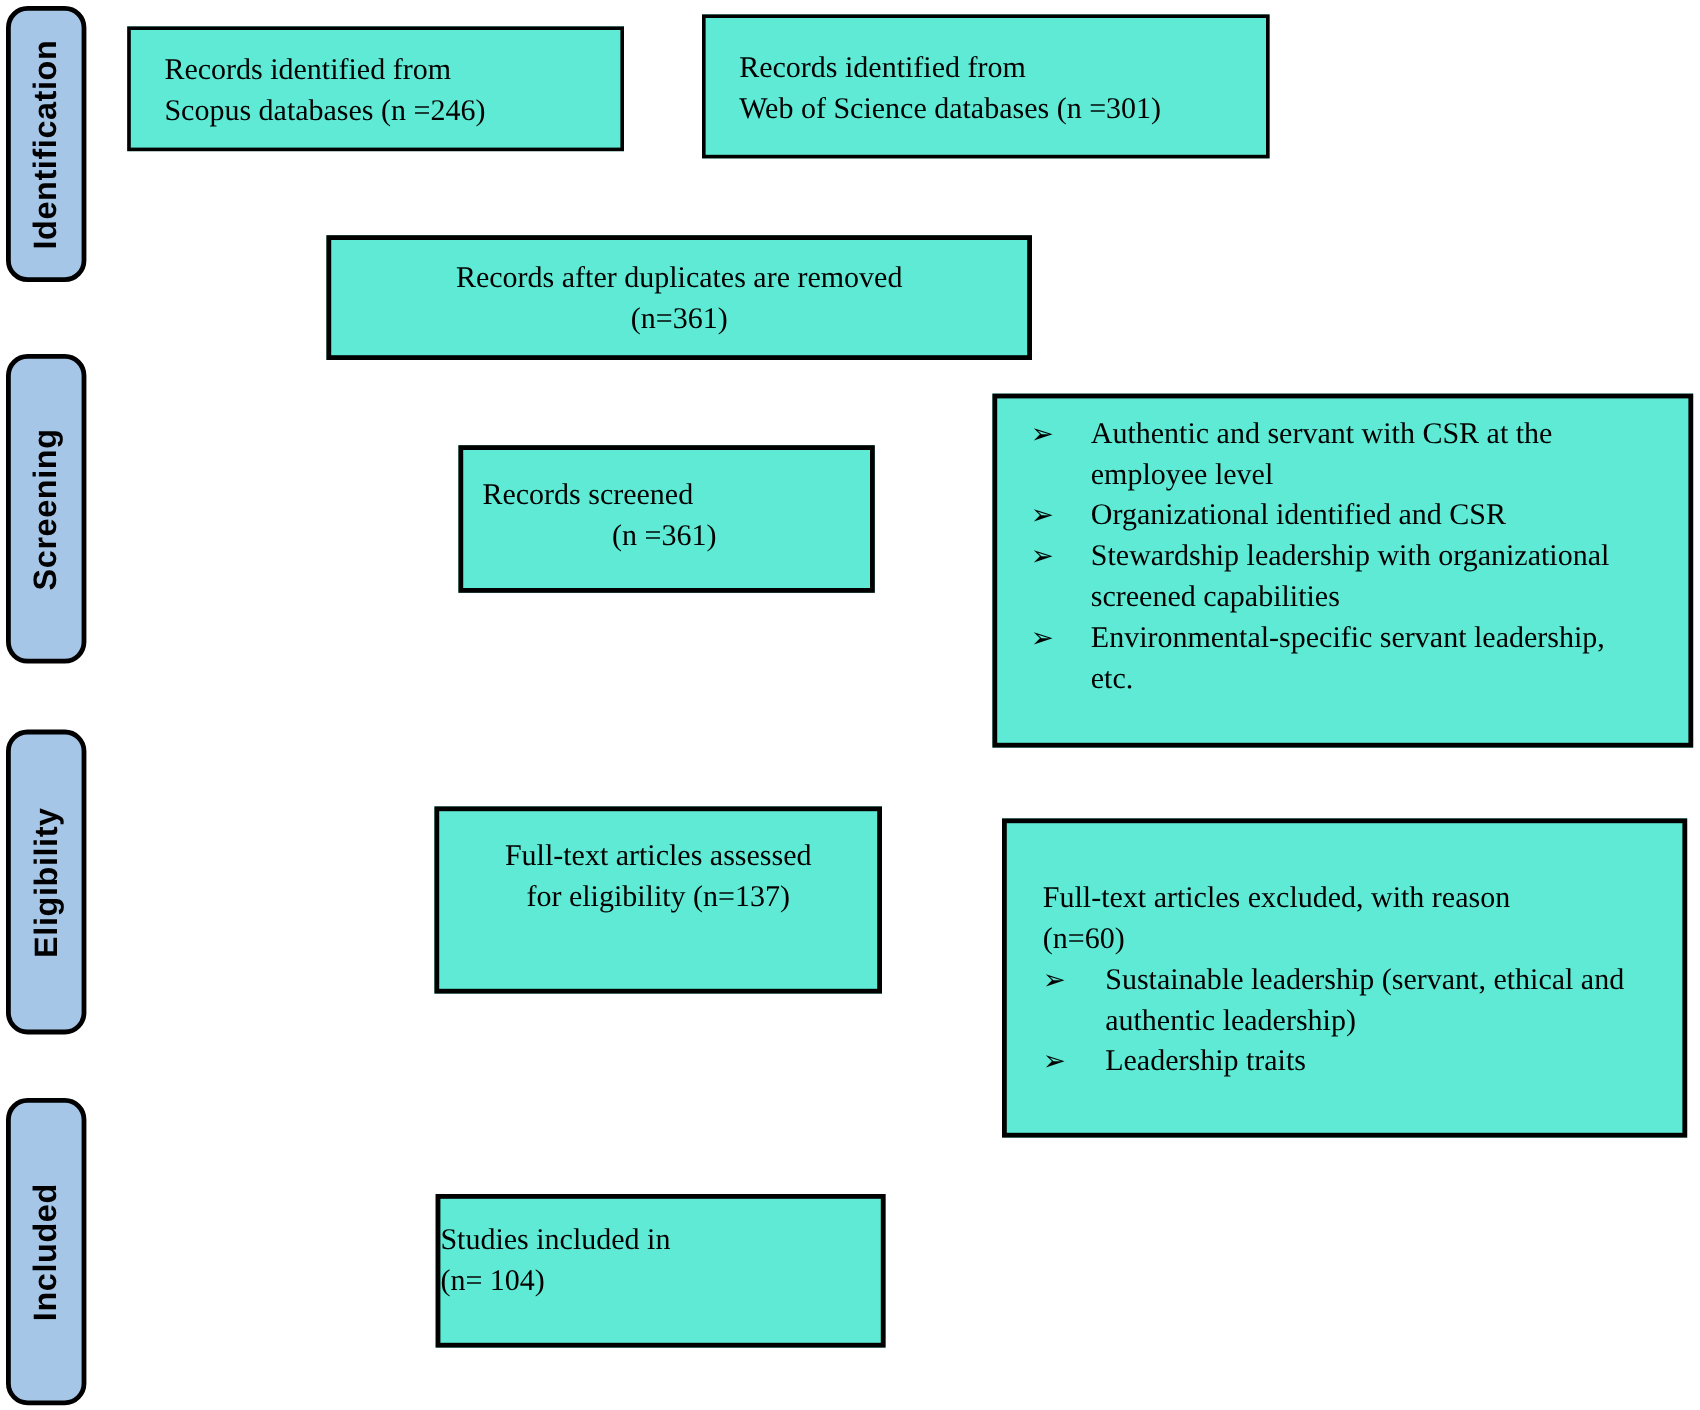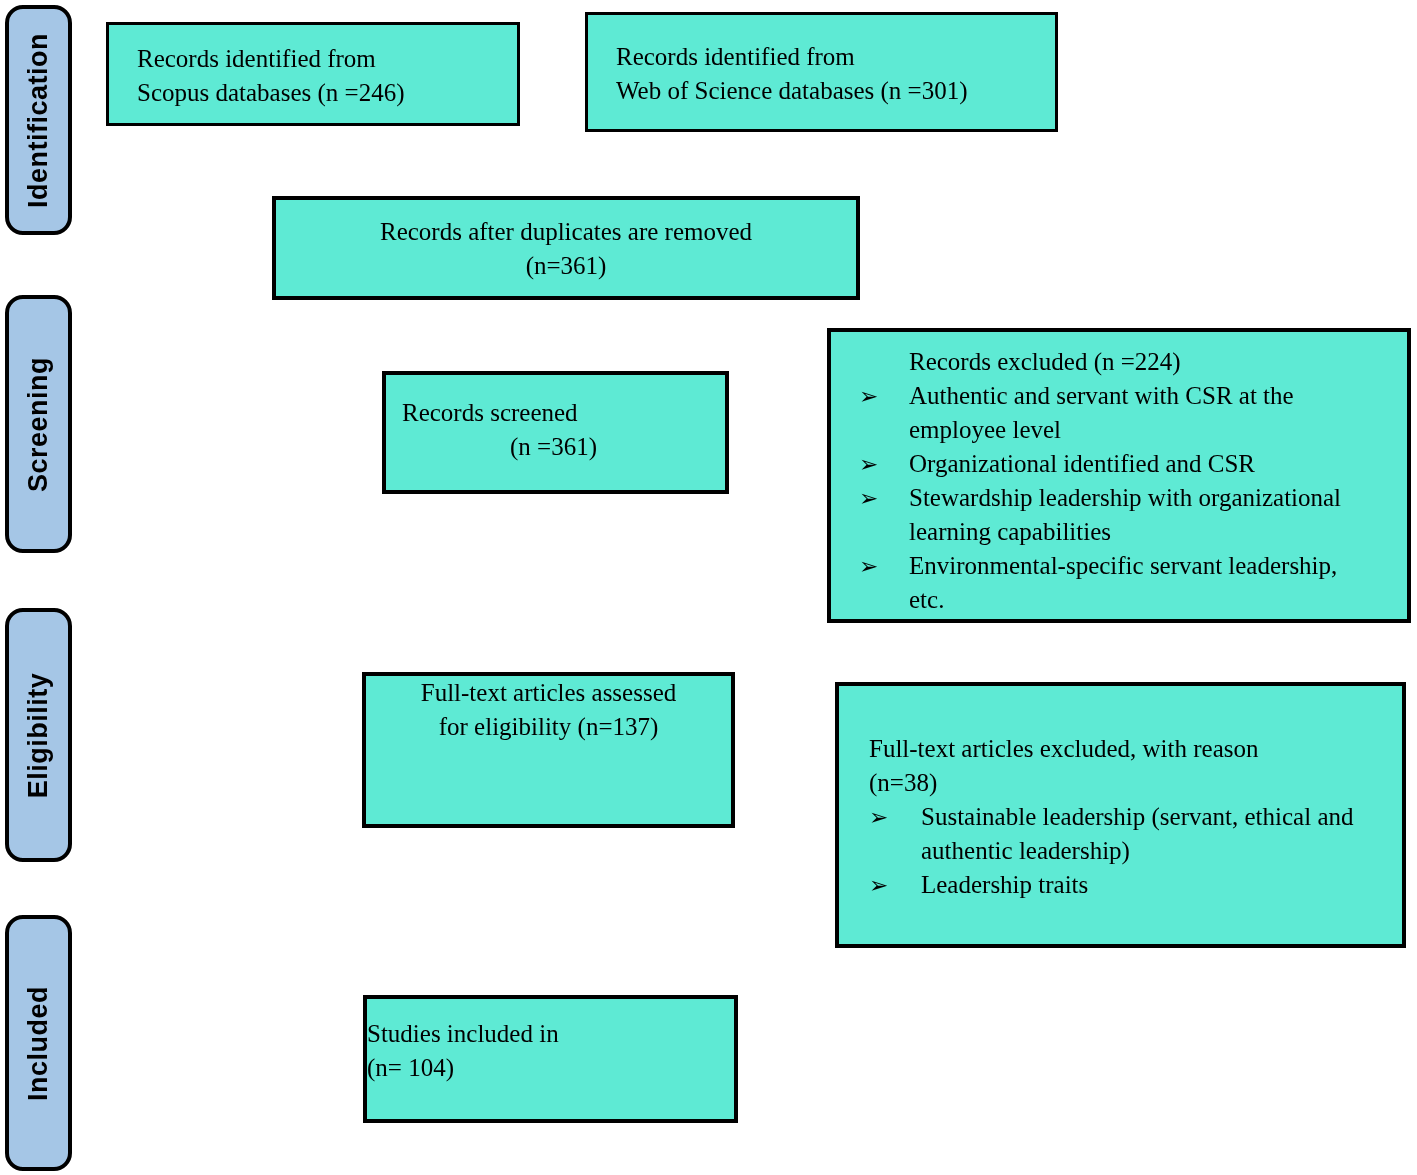--- a/index.html
+++ b/index.html
@@ -54,21 +54,21 @@
   }
   .fbox.thick { border-width: 4px; }
 
   #box-scopus            { left: 106px; top: 22px;  width: 414px; height: 104px; padding: 17px 10px 0 28px; }
   #box-wos               { left: 585px; top: 12px;  width: 473px; height: 120px; padding: 25px 10px 0 28px; }
   #box-duplicates        { left: 272px; top: 196px; width: 588px; height: 104px; padding-top: 15px; text-align: center; }
   #box-screened          { left: 382px; top: 371px; width: 347px; height: 123px; padding-top: 21px; }
   #box-screened .l1      { padding-left: 16px; }
   #box-screened .l2      { padding-left: 124px; }
   #box-records-excluded  { left: 827px; top: 328px; width: 584px; height: 295px; padding-top: 13px; }
-  #box-fulltext-assessed { left: 362px; top: 672px; width: 373px; height: 156px; text-align: center; }
+  #box-fulltext-assessed { left: 362px; top: 672px; width: 373px; height: 156px; padding-top: 21px; text-align: center; }
   #box-fulltext-excluded { left: 835px; top: 682px; width: 571px; height: 266px; padding-top: 46px; }
   #box-studies-included  { left: 363px; top: 995px; width: 375px; height: 128px; padding-top: 18px; text-align: left; }
 
   
   .ex-title {
     padding-left: 78px;
     padding-right: 20px;
   }
   .ex-title-centered {
     text-align: left;
@@ -121,47 +121,46 @@
     <div>Records after duplicates are removed</div>
     <div>(n=361)</div>
   </div>
 
   <div class="fbox thick" id="box-screened">
     <div class="l1">Records screened</div>
     <div class="l2">(n =361)</div>
   </div>
 
   <div class="fbox thick" id="box-records-excluded">
-    <div class="ex-title">Records excluded (n =224)</div>
     <div class="bullet-item">
       <span class="bullet-glyph">➢</span>
       <span>Authentic and servant with CSR at the employee level</span>
     </div>
     <div class="bullet-item">
       <span class="bullet-glyph">➢</span>
       <span>Organizational identified and CSR</span>
     </div>
     <div class="bullet-item">
       <span class="bullet-glyph">➢</span>
-      <span>Stewardship leadership with organizational learning capabilities</span>
+      <span>Stewardship leadership with organizational screened capabilities</span>
     </div>
     <div class="bullet-item">
       <span class="bullet-glyph">➢</span>
       <span>Environmental-specific servant leadership, etc.</span>
     </div>
   </div>
 
   <div class="fbox thick" id="box-fulltext-assessed">
     <div>Full-text articles assessed</div>
     <div>for eligibility (n=137)</div>
   </div>
 
   <div class="fbox thick" id="box-fulltext-excluded">
     <div class="ex-title-centered">Full-text articles excluded, with reason</div>
-    <div class="ex-title-centered">(n=38)</div>
+    <div class="ex-title-centered">(n=60)</div>
     <div class="bullet-item">
       <span class="bullet-glyph">➢</span>
       <span>Sustainable leadership (servant, ethical and authentic leadership)</span>
     </div>
     <div class="bullet-item">
       <span class="bullet-glyph">➢</span>
       <span>Leadership traits</span>
     </div>
   </div>
 

